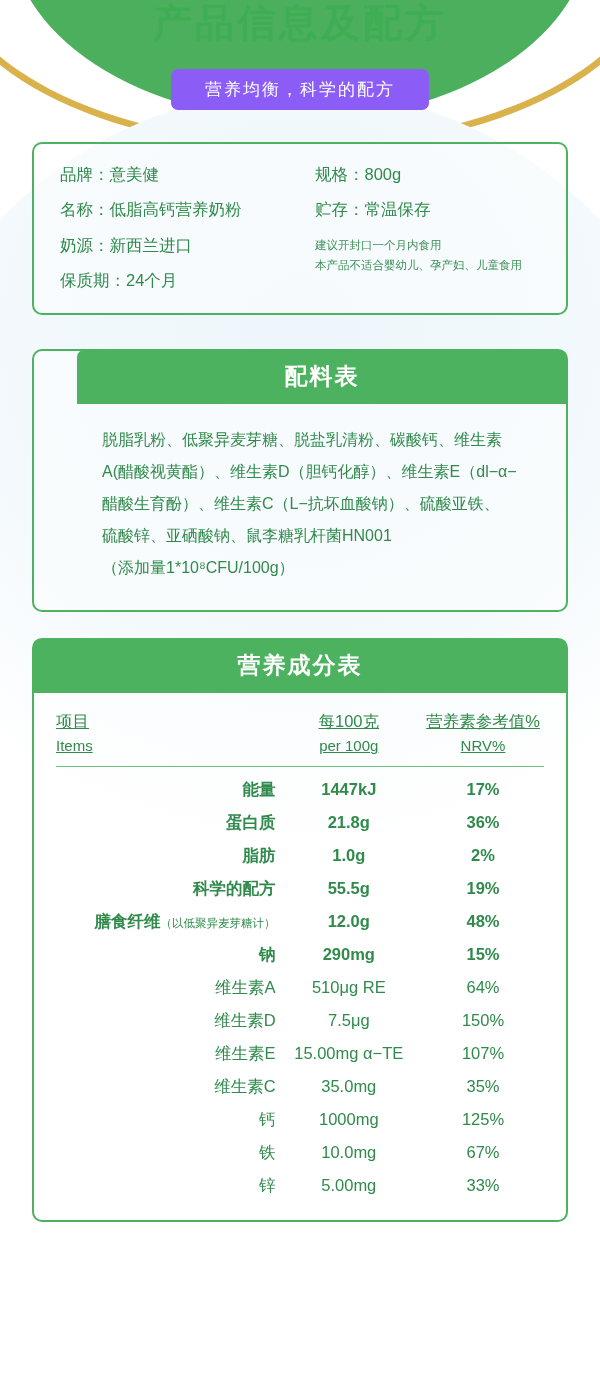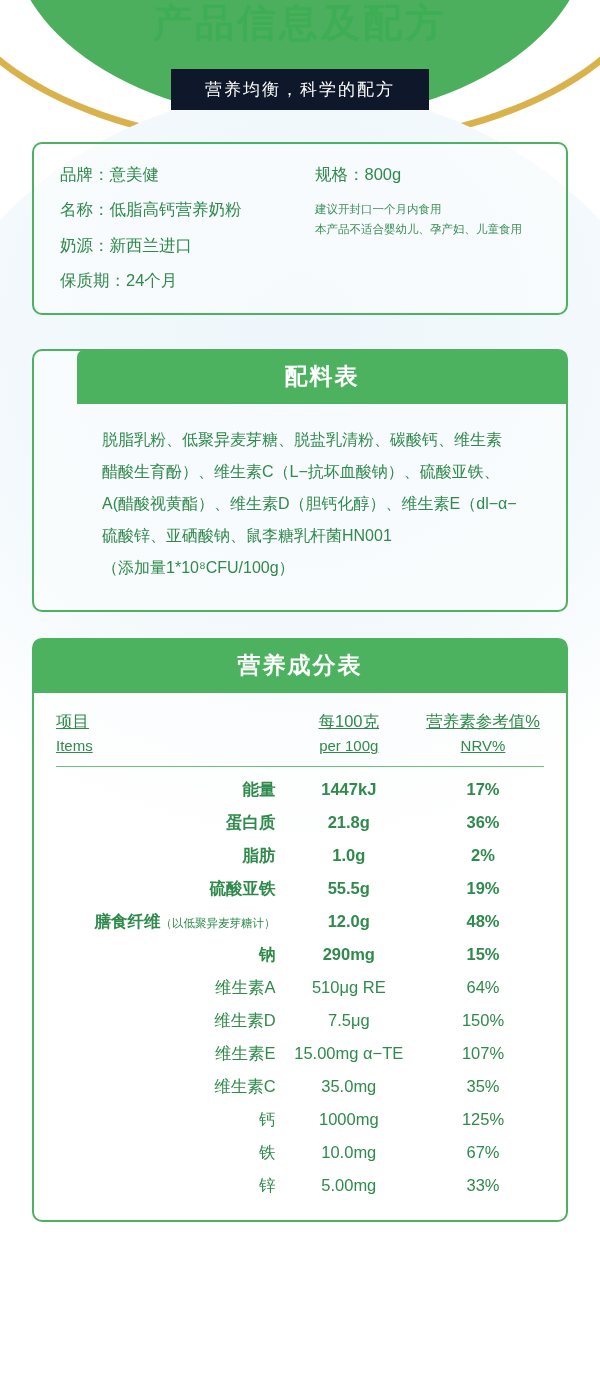--- a/index.html
+++ b/index.html
@@ -69,26 +69,26 @@
     font-size: 39px;
     font-weight: bold;
     color: #3eae55;
     letter-spacing: 3px;
     line-height: 1.2;
     margin: 0;
   }
   .subtitle-pill {
     display: inline-block;
     margin-top: 22px;
-    background: #0f172a;
+    background: #8b5cf6;
     color: #ffffff;
     font-size: 17px;
     letter-spacing: 2px;
     padding: 9px 34px;
-    border-radius: 0;
+    border-radius: 7px;
   }
 
   
   .card {
     margin: 0 32px;
     border: 2px solid #4cb25f;
     border-radius: 10px;
     box-sizing: border-box;
     background: rgba(255,255,255,0.45);
   }
@@ -207,32 +207,35 @@
           <span>奶源：</span><span>新西兰进口</span>
         </div>
         <div class="info-row">
           <span>保质期：</span><span>24个月</span>
         </div>
       </div>
       <div class="info-col-right">
         <div class="info-row">
           <span>规格：</span><span>800g</span>
         </div>
+        <div class="info-row">
+          <span>贮存：</span><span>常温保存</span>
+        </div>
         <div class="info-note">建议开封口一个月内食用</div>
         <div class="info-note">本产品不适合婴幼儿、孕产妇、儿童食用</div>
       </div>
     </div>
   </div>
 
   <div class="card ing-card">
     <div class="card-head">配料表</div>
     <div class="ing-body">
       <div>脱脂乳粉、低聚异麦芽糖、脱盐乳清粉、碳酸钙、维生素</div>
+      <div>A(醋酸视黄酯）、维生素D（胆钙化醇）、维生素E（dl−α−</div>
       <div>醋酸生育酚）、维生素C（L−抗坏血酸钠）、硫酸亚铁、</div>
-      <div>A(醋酸视黄酯）、维生素D（胆钙化醇）、维生素E（dl−α−</div>
       <div>硫酸锌、亚硒酸钠、鼠李糖乳杆菌HN001</div>
       <div>（添加量1*10⁸CFU/100g）</div>
     </div>
   </div>
 
   <div class="card nut-card">
     <div class="card-head">营养成分表</div>
     <div class="nut-body">
       <table class="nut">
         <thead>
@@ -269,21 +272,21 @@
               <td class="c1">蛋白质</td>
               <td class="c2">21.8g</td>
               <td class="c3">36%</td>
             </tr>
             <tr class="bold">
               <td class="c1">脂肪</td>
               <td class="c2">1.0g</td>
               <td class="c3">2%</td>
             </tr>
             <tr class="bold">
-              <td class="c1">硫酸亚铁</td>
+              <td class="c1">科学的配方</td>
               <td class="c2">55.5g</td>
               <td class="c3">19%</td>
             </tr>
             <tr class="bold">
               <td class="c1">膳食纤维<span class="sub-note">（以低聚异麦芽糖计）</span></td>
               <td class="c2">12.0g</td>
               <td class="c3">48%</td>
             </tr>
             <tr class="bold">
               <td class="c1">钠</td>

